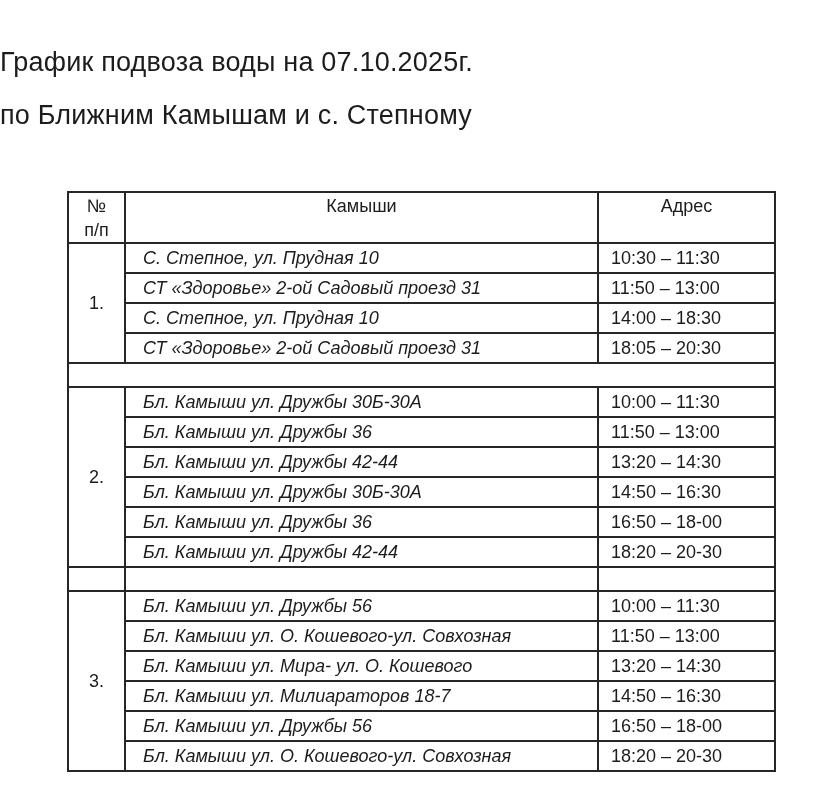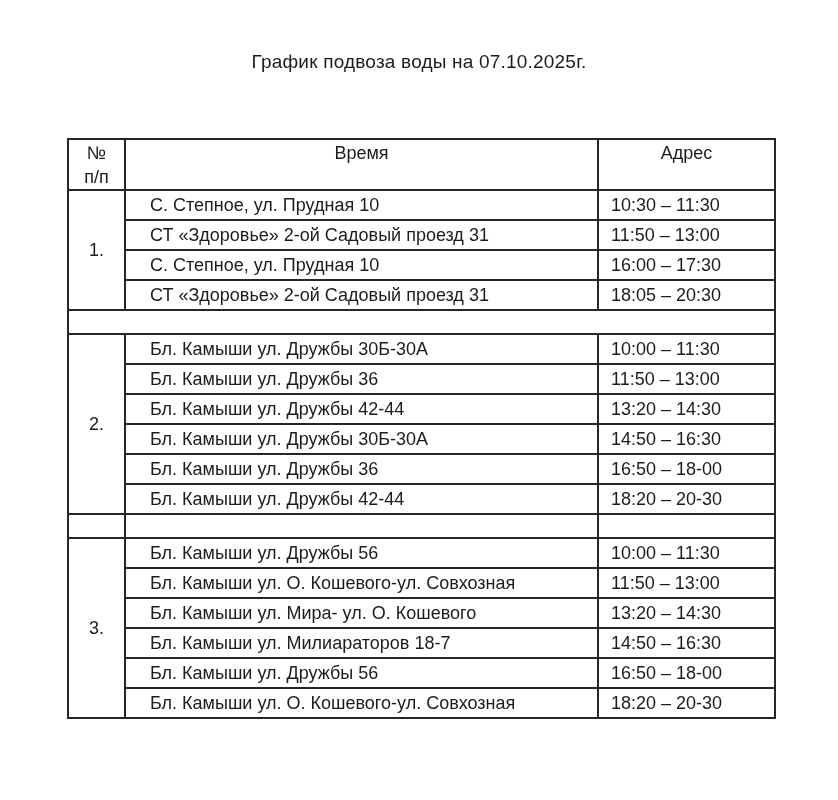--- a/index.html
+++ b/index.html
@@ -8,22 +8,21 @@
     background: #ffffff;
   }
   body {
     width: 838px;
     height: 800px;
     font-family: "Liberation Sans", "DejaVu Sans", sans-serif;
     color: #1c1c1c;
     overflow: hidden;
   }
   .doc-title {
-    text-align: center;
-    font-size: 19px;
+    font-size: 27px;
     line-height: 30px;
     font-weight: 400;
     letter-spacing: 0.2px;
   }
   .doc-title.first {
     margin-top: 47px;
   }
   .doc-title.second {
     margin-top: 23px;
   }
@@ -53,67 +52,69 @@
   }
   .schedule tr.spacer-row {
     height: 24px;
   }
   .schedule td.num-cell {
     text-align: center;
     vertical-align: middle;
     padding: 0;
   }
   .schedule td.addr-cell {
-    padding: 0 4px 0 24px;
+    padding: 0 4px 0 17px;
     vertical-align: middle;
     line-height: 28px;
+    font-style: italic;
   }
   .schedule td.time-cell {
     padding: 0 16px 0 12px;
     vertical-align: middle;
     line-height: 28px;
   }
 </style>
 </head>
 <body>
 
 <div class="page">
 
   <div class="doc-title first">График подвоза воды на 07.10.2025г.</div>
 
+  <div class="doc-title second">по Ближним Камышам и с. Степному</div>
 
   <table class="schedule">
     <colgroup>
       <col style="width:57px">
       <col style="width:473px">
       <col style="width:177px">
     </colgroup>
     <thead>
       <tr>
         <th>
           <div>№</div>
           <div>п/п</div>
         </th>
-        <th>Время</th>
+        <th>Камыши</th>
         <th>Адрес</th>
       </tr>
     </thead>
     <tbody>
         <tr class="data-row">
           <td class="num-cell" rowspan="4">1.</td>
           <td class="addr-cell">С. Степное, ул. Прудная 10</td>
           <td class="time-cell">10:30 – 11:30</td>
         </tr>
         <tr class="data-row">
           <td class="addr-cell">СТ «Здоровье» 2-ой Садовый проезд 31</td>
           <td class="time-cell">11:50 – 13:00</td>
         </tr>
         <tr class="data-row">
           <td class="addr-cell">С. Степное, ул. Прудная 10</td>
-          <td class="time-cell">16:00 – 17:30</td>
+          <td class="time-cell">14:00 – 18:30</td>
         </tr>
         <tr class="data-row">
           <td class="addr-cell">СТ «Здоровье» 2-ой Садовый проезд 31</td>
           <td class="time-cell">18:05 – 20:30</td>
         </tr>
         <tr class="spacer-row">
           <td colspan="3"></td>
         </tr>
         <tr class="data-row">
           <td class="num-cell" rowspan="6">2.</td>

